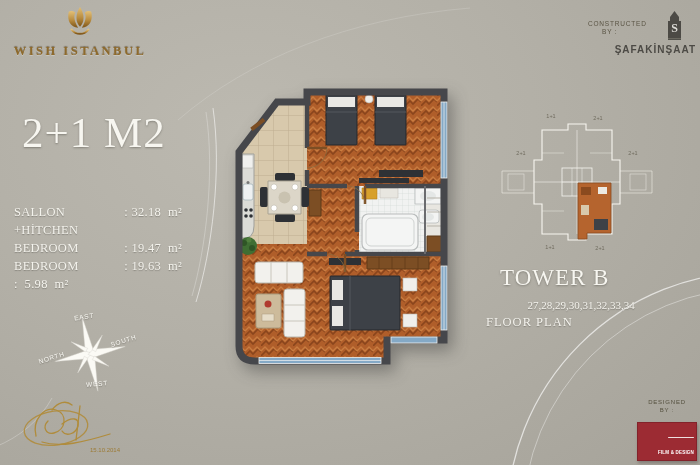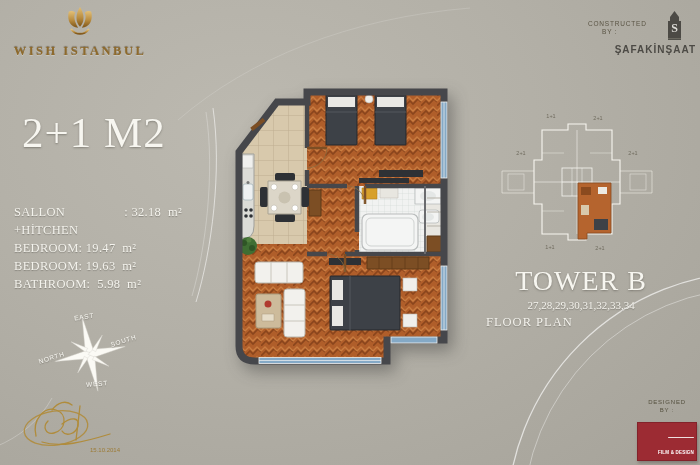--- a/index.html
+++ b/index.html
@@ -9,40 +9,40 @@
   .abs{position:absolute;}
   
   .logo{left:8px;top:6px;width:144px;text-align:center;}
   .brand-name{font-size:12.5px;font-weight:bold;letter-spacing:2.5px;color:#8e6a2c;
     text-shadow:0 1px 0 rgba(255,255,255,.25),0 -1px 1px rgba(60,40,10,.45);margin-top:2px;}
   .unit-title{left:22px;top:108px;font-size:43px;color:#f7f6f0;letter-spacing:1px;
     text-shadow:0 1px 2px rgba(80,78,70,.5);}
   .gross-area{left:14px;top:166px;font-size:19px;color:#f5f4ee;letter-spacing:.5px;
     text-shadow:0 1px 2px rgba(80,78,70,.5);}
   .specs{left:14px;top:203px;width:168px;color:#f4f3ed;text-shadow:0 1px 1px rgba(80,78,70,.45);}
-  .spec-row{display:flex;font-size:12.5px;line-height:18px;letter-spacing:.3px;}
+  .spec-row{display:flex;justify-content:space-between;font-size:12.5px;line-height:18px;letter-spacing:.3px;}
   .spec-val{white-space:pre;}
   
   .compass{left:46px;top:310px;width:92px;height:90px;}
   .compass-label{position:absolute;font-size:6.5px;letter-spacing:.8px;color:#fbfaf5;
     font-family:"Liberation Sans",sans-serif;text-shadow:0 1px 1px rgba(90,88,80,.5);}
   .c-east{left:28px;top:3px;transform:rotate(-8deg);}
   .c-south{left:64px;top:27px;transform:rotate(-18deg);}
   .c-north{left:-8px;top:44px;transform:rotate(-18deg);}
   .c-west{left:40px;top:70px;transform:rotate(-5deg);}
   .signature{left:18px;top:396px;width:134px;height:64px;}
   
   .constructed{left:588px;top:20px;width:58px;font-family:"Liberation Sans",sans-serif;
     font-size:6.5px;letter-spacing:.8px;color:#5a5444;line-height:8px;}
   .constructed .l2{margin-left:14px;}
   .safak-icon{left:664px;top:11px;width:21px;height:31px;}
   .safak-name{left:606px;top:43px;width:90px;text-align:right;font-family:"Liberation Sans",sans-serif;
     font-weight:bold;font-size:10px;letter-spacing:1px;color:#4c4a45;transform:scaleY(1.15);}
   .keyplan{left:494px;top:103px;width:166px;height:152px;}
-  .tower-name{left:500px;top:265px;width:162px;text-align:center;font-size:28px;color:#f7f6f0;
+  .tower-name{left:500px;top:265px;width:162px;text-align:left;font-size:23px;color:#f7f6f0;
     letter-spacing:1px;text-shadow:0 1px 2px rgba(80,78,70,.5);}
   .tower-floors{left:486px;top:299px;width:190px;text-align:center;font-size:11px;color:#f4f3ed;
     text-shadow:0 1px 1px rgba(80,78,70,.45);}
   .tower-caption{left:486px;top:315px;width:190px;font-size:12.5px;letter-spacing:1px;
     color:#f4f3ed;text-shadow:0 1px 1px rgba(80,78,70,.45);}
   .designed{left:634px;top:399px;width:66px;text-align:center;font-family:"Liberation Sans",sans-serif;
     font-size:6px;letter-spacing:.8px;color:#55503f;line-height:7.5px;}
   .redbox{left:637px;top:422px;width:60px;height:39px;background:#9c2b33;
     box-shadow:inset 0 0 0 1px #83222a, 1px 2px 3px rgba(60,50,50,.35);}
   .redbox-inner{position:absolute;right:3px;bottom:3px;text-align:right;color:#fff;}
@@ -94,21 +94,20 @@
     </div>
     <div class="spec-row">
       <span>BEDROOM</span>
       <span class="spec-val">: 19.47  m²</span>
     </div>
     <div class="spec-row">
       <span>BEDROOM</span>
       <span class="spec-val">: 19.63  m²</span>
     </div>
     <div class="spec-row">
-      <span>BATHROOM</span>
       <span class="spec-val">:  5.98  m²</span>
     </div>
   </div>
 
   <div class="abs compass z2">
     <svg width="92" height="90" viewBox="0 0 92 90">
       <g transform="rotate(-12 44 44)" fill="#fbfaf5" stroke="#d8d6ce" stroke-width=".4">
         <polygon points="44,6 48,40 44,46 40,40"></polygon>
         <polygon points="44,82 48,48 44,42 40,48"></polygon>
         <polygon points="8,44 40,40 46,44 40,48"></polygon>

